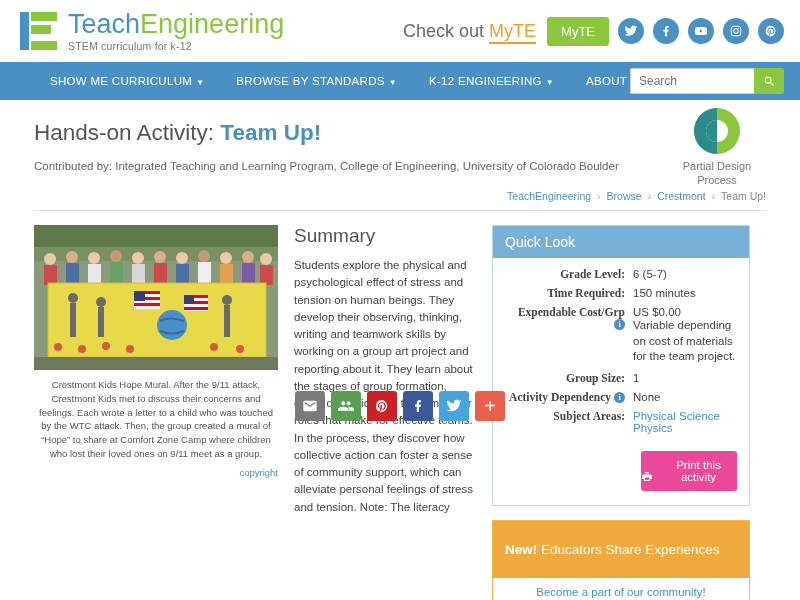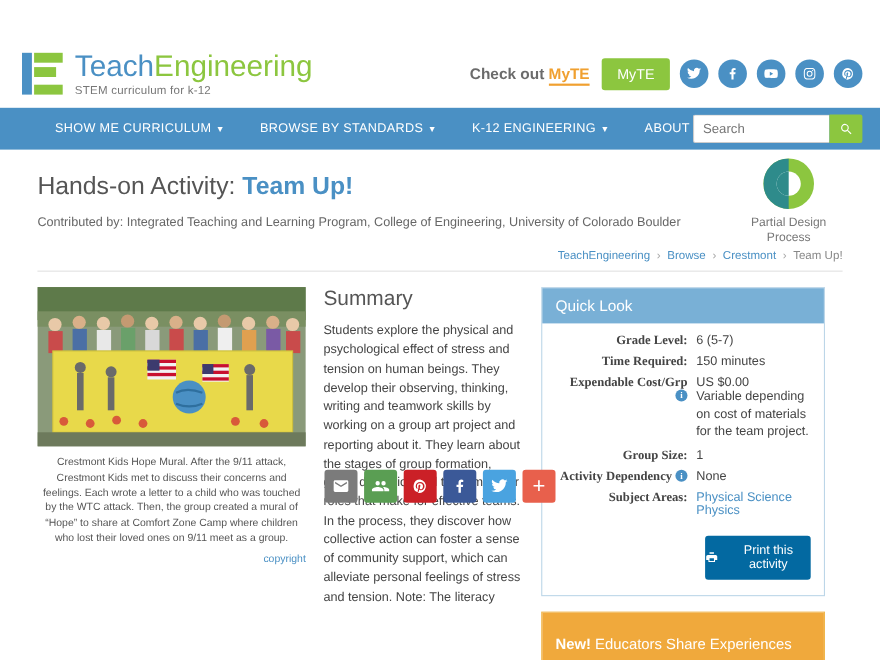--- a/index.html
+++ b/index.html
@@ -4,21 +4,21 @@
 <style>
   * { box-sizing: border-box; }
   html, body {
     margin: 0; padding: 0;
     width: 800px; height: 600px;
     overflow: hidden;
     background: #ffffff;
     font-family: "Liberation Sans", sans-serif;
     color: #333;
   }
-  .page { width: 800px; height: 424px; position: relative; background:#fff;margin-top:36px; }
+  .page { width: 800px; height: 424px; position: relative; background:#fff; }
 
   
   .header {
     height: 62px;
     background: #ffffff;
     display: flex;
     align-items: center;
     padding: 0 18px;
     position: relative;
   }
@@ -42,21 +42,21 @@
   .logo-title { font-size: 27px; font-weight: normal; }
   .logo-title .teach { color: #4a90c4; }
   .logo-title .engineering { color: #8cc63f; }
   .logo-sub { font-size: 10.5px; color: #777; margin-top: 3px; letter-spacing: .2px; }
 
   .header-right {
     position: absolute; right: 16px; top: 0; height: 62px;
     display: flex; align-items: center; gap: 9px;
   }
   .checkout {
-    font-size: 14px; color: #6b6b6b; font-weight: bold; margin-right: 2px;
+    font-size: 18px; color: #6b6b6b; font-weight: normal; margin-right: 2px;
   }
   .checkout .myte { color: #f0a030; border-bottom: 2px solid #f0a030; padding-bottom:1px; }
   .myte-btn {
     background: #8cc63f; color: #fff; border: none; border-radius: 3px;
     font-size: 13px; padding: 7px 14px; cursor: pointer;
   }
   .social {
     width: 26px; height: 26px; border-radius: 50%;
     background: #4a90c4; color: #fff; font-size: 13px;
     display: flex; align-items: center; justify-content: center;
@@ -150,23 +150,23 @@
   .ql-label { width: 128px; text-align: right; padding-right: 8px; color: #444; font-weight: bold; font-family: Liberation Serif, serif; }
   .ql-val { flex: 1; color: #444; }
   .ql-val a { color: #4a90c4; text-decoration: none; cursor: pointer; }
   .ql-note { color: #444; font-size: 11.5px; line-height: 1.35; }
   .info-i {
     display: inline-block; width: 11px; height: 11px; border-radius: 50%;
     background: #4a90c4; color: #fff; font-size: 8px; line-height: 11px;
     text-align: center; font-weight: bold; margin-left: 3px; vertical-align: 1px;
   }
   .print-btn {
-    margin: 10px 0 2px 136px; background: #0369a1; color: #fff; border: none;
+    margin: 10px 0 2px 136px; background: #ec4899; color: #fff; border: none;
     border-radius: 3px; padding: 8px 0; font-size: 11.5px; cursor: pointer;
-    display: inline-flex; align-items: center; gap: 7px;
+    display: inline-flex; align-items: flex-end; gap: 7px;
   }
   .print-btn svg { width: 13px; height: 13px; fill: #fff; }
 
   .new-box { border: 1px solid #f0b64a; margin-top: 14px; }
   .new-head {
     background: #f0a93c; color: #fff; font-size: 13.5px; padding: 21px 12px;
   }
   .new-head .new-word { color: #ffffff; font-weight: bold; }
   .new-body { padding: 4px 12px; text-align: center; }
   .new-body a { color: #4a90c4; font-size: 11.5px; text-decoration: none; cursor: pointer; }

